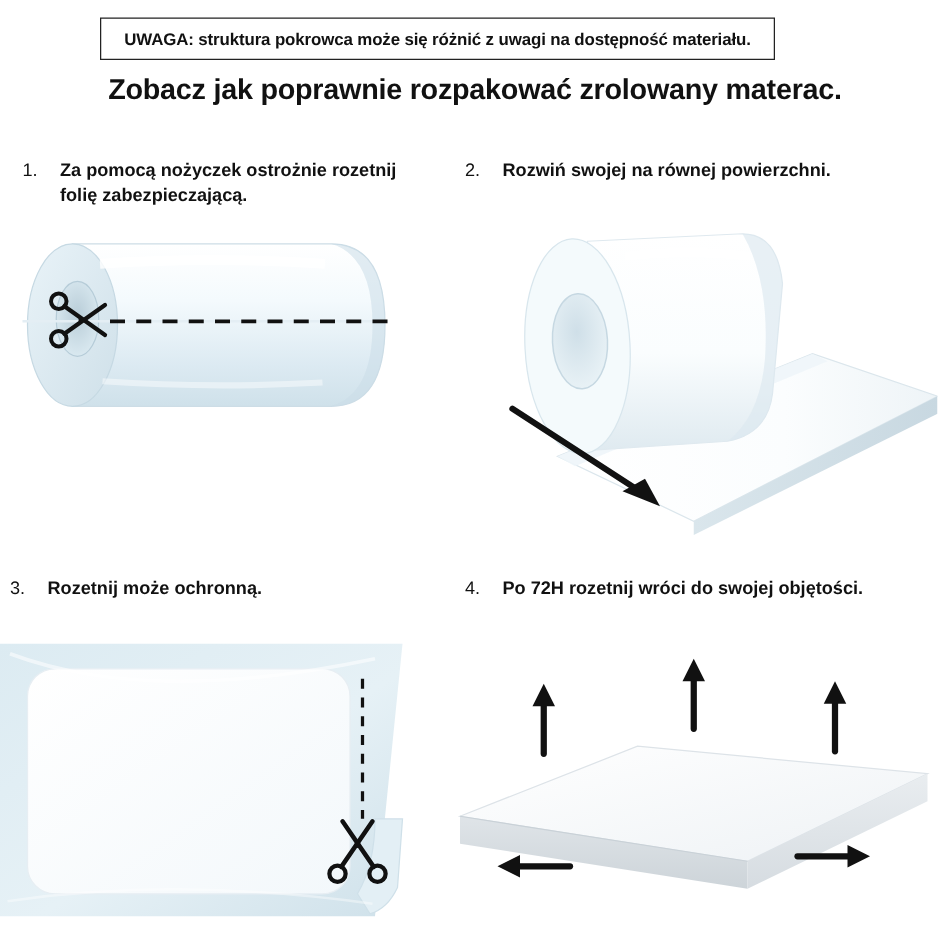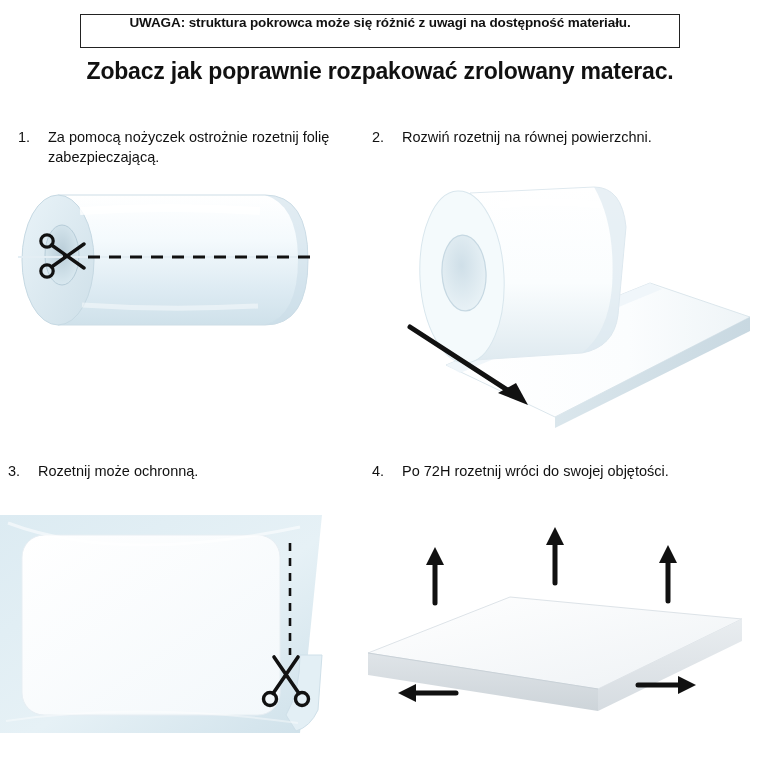--- a/index.html
+++ b/index.html
@@ -14,26 +14,26 @@
     color: #1a1a1a;
     overflow: hidden;
     position: relative;
   }
 
   
   .notice {
     position: absolute;
     left: 80px;
     top: 14px;
-    width: 600px;
+    width: 540px;
     height: 34px;
     border: 1px solid #222;
     background: #ffffff;
     display: flex;
-    align-items: flex-start;
+    align-items: center;
     justify-content: center;
     box-sizing: border-box;
   }
   .notice-text {
     font-size: 13.5px;
     font-weight: bold;
     letter-spacing: -0.1px;
     color: #111;
     white-space: nowrap;
   }
@@ -63,20 +63,21 @@
     line-height: 1.35;
   }
   .step-num {
     width: 30px;
     flex: 0 0 30px;
     font-size: 14.5px;
     color: #111;
   }
   .step-text {
     flex: 1;
+    font-weight: bold;
   }
 
   #step1 { left: 18px; top: 128px; width: 330px; }
   #step2 { left: 372px; top: 128px; width: 370px; }
   #step3 { left: 8px;  top: 462px; width: 330px; }
   #step4 { left: 372px; top: 462px; width: 370px; }
 
   .art {
     position: absolute;
   }
@@ -143,21 +144,21 @@
       <line x1="11.5" y1="12" x2="44" y2="35" stroke="#111" stroke-width="3.4" stroke-linecap="round"></line>
       <line x1="11.5" y1="34" x2="44" y2="11" stroke="#111" stroke-width="3.4" stroke-linecap="round"></line>
       <circle cx="25" cy="23" r="2.2" fill="#111"></circle>
     </g>
   </svg>
 </div>
 
 <div class="step" id="step2">
   <div class="step-head">
     <span class="step-num">2.</span>
-    <span class="step-text">Rozwiń rozetnij na równej powierzchni.</span>
+    <span class="step-text">Rozwiń swojej na równej powierzchni.</span>
   </div>
 </div>
 
 <div class="art" id="art2">
   <svg width="400" height="265" viewBox="0 0 400 265">
     <defs>
       <linearGradient id="rollBody2" x1="0" y1="0" x2="0" y2="1">
         <stop offset="0%" stop-color="#ffffff"></stop>
         <stop offset="55%" stop-color="#fafdfe"></stop>
         <stop offset="100%" stop-color="#dfeaf0"></stop>

